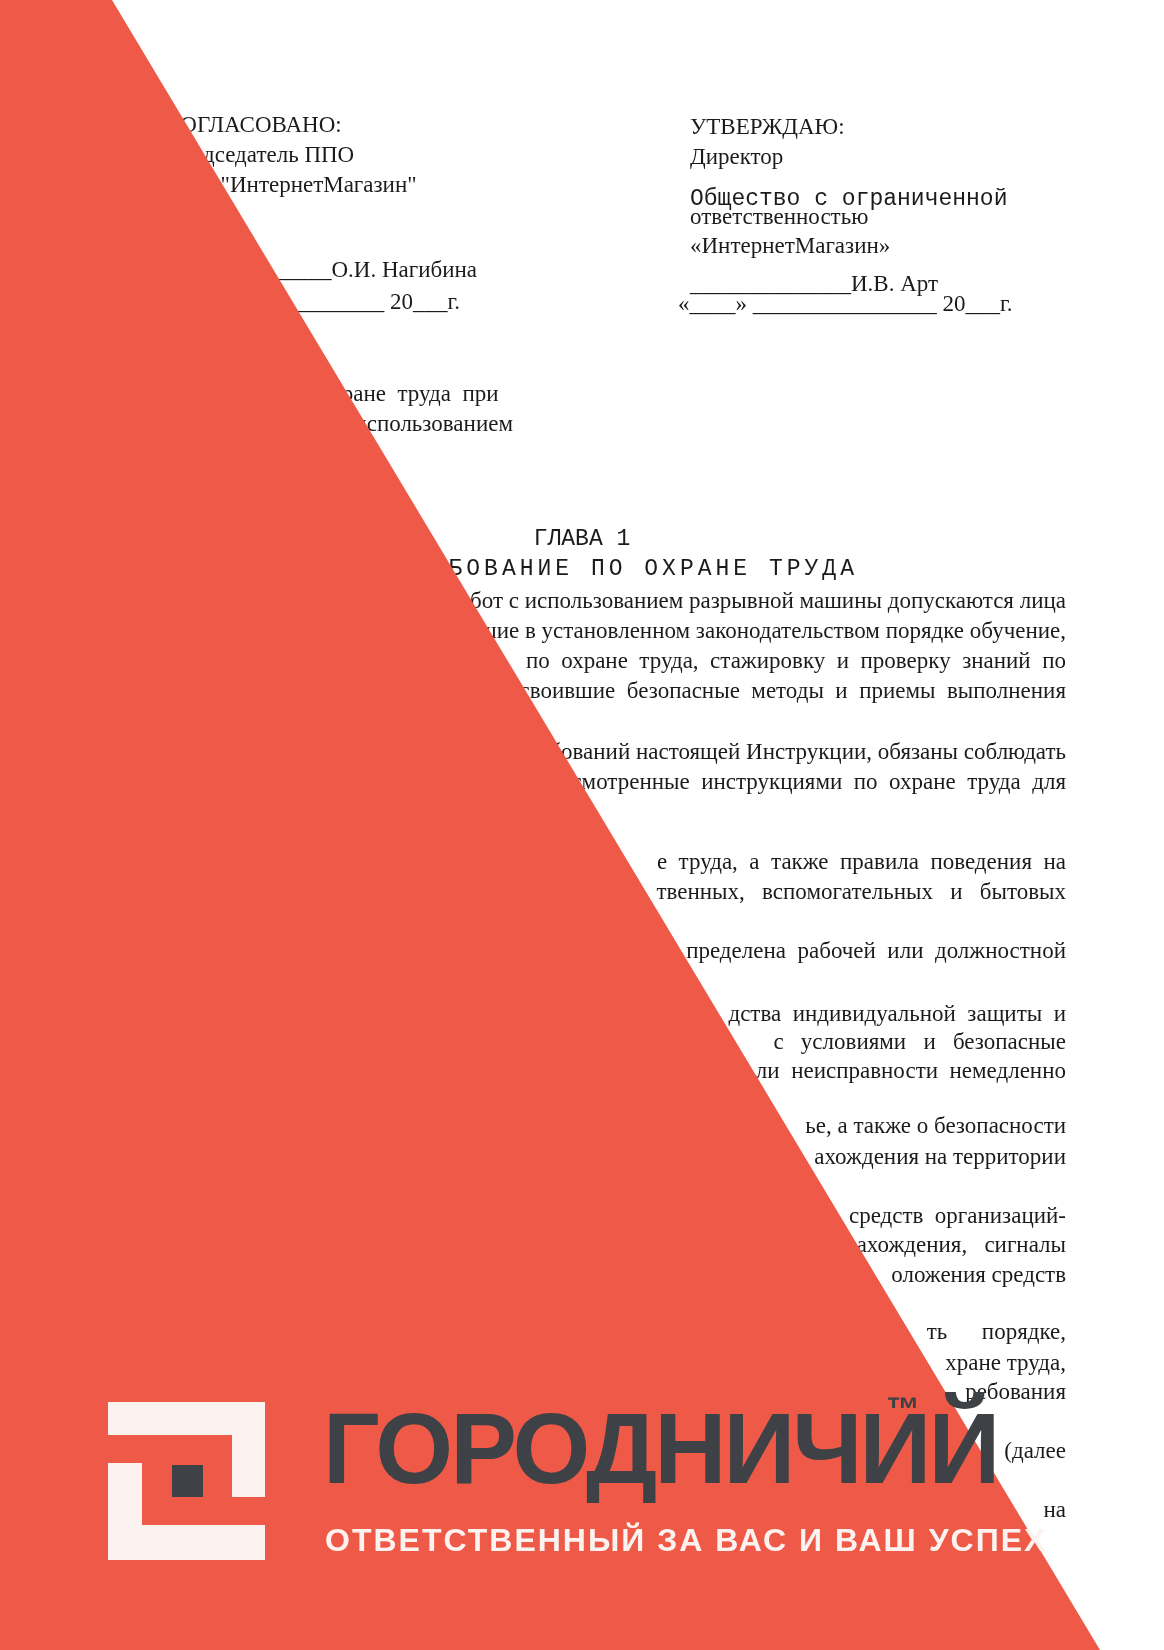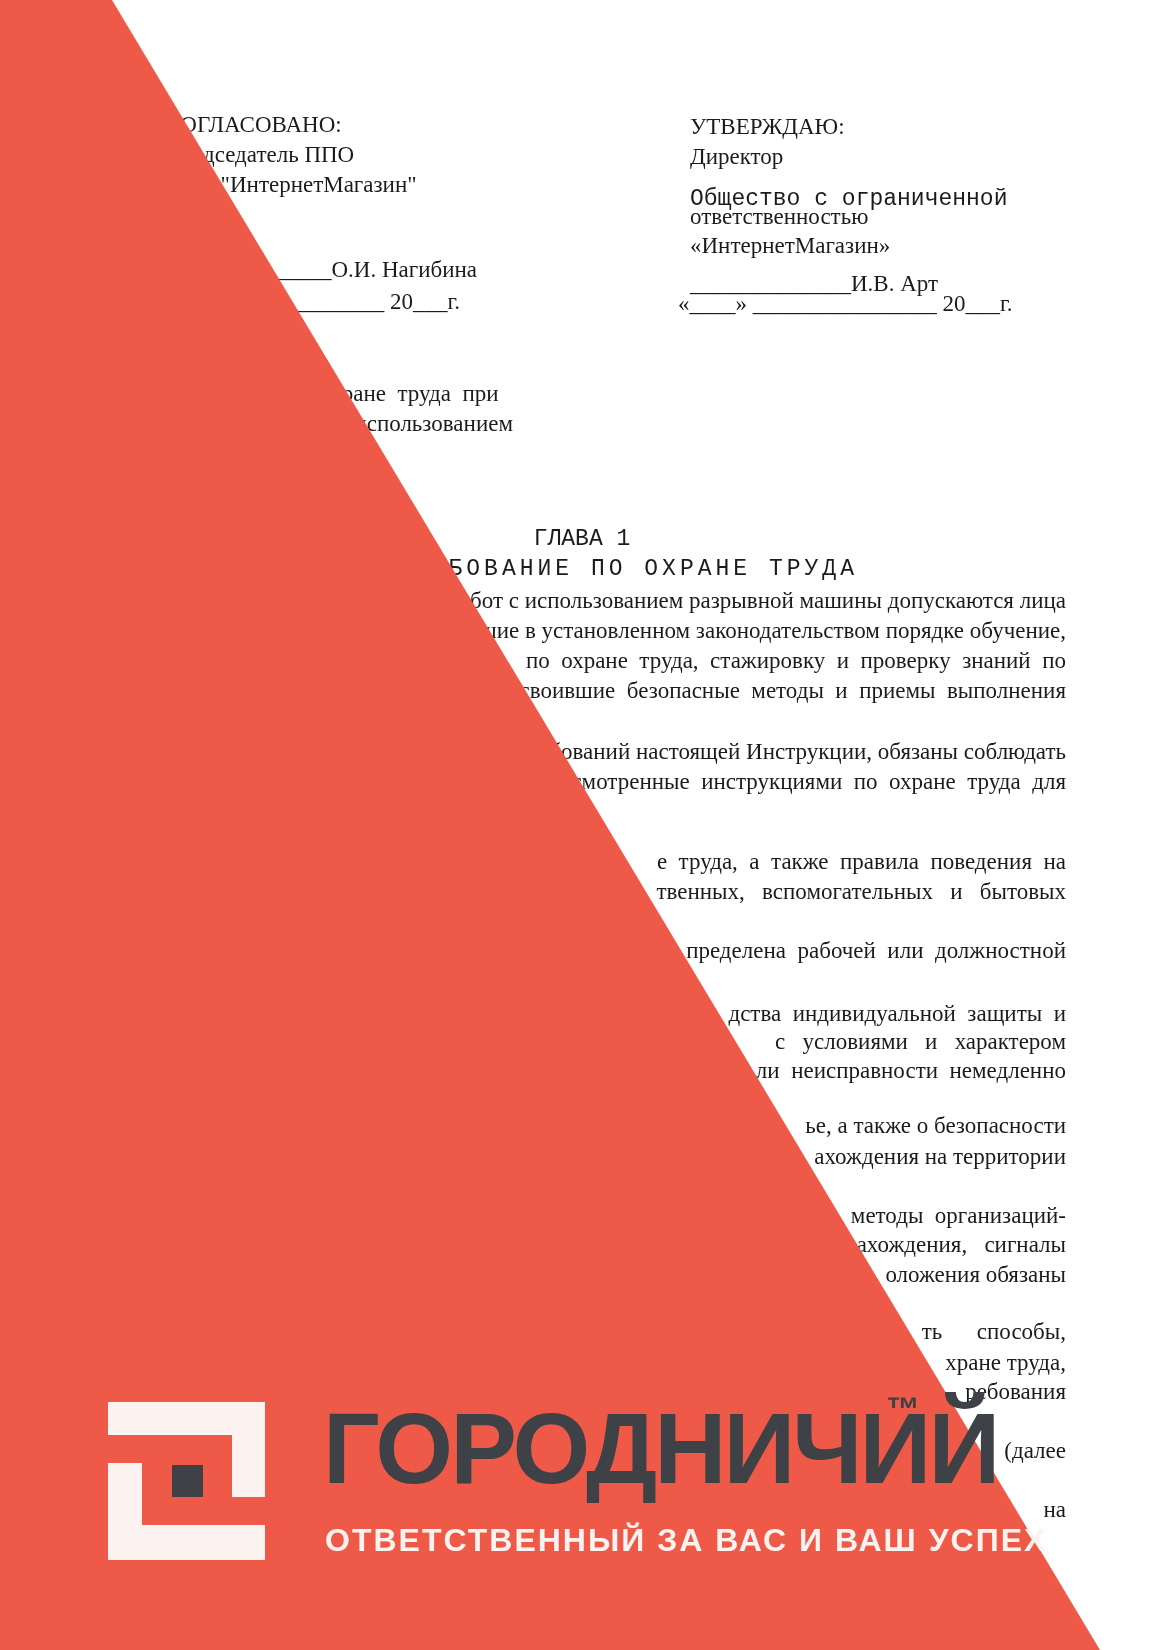--- a/index.html
+++ b/index.html
@@ -53,28 +53,28 @@
   <div class="rl" style="top:587px;">работ с использованием разрывной машины допускаются лица</div>
   <div class="rl" style="top:617px;">шие в установленном законодательством порядке обучение,</div>
   <div class="rl" style="top:647px;">по  охране  труда,  стажировку  и  проверку  знаний  по</div>
   <div class="rl" style="top:677px;">усвоившие  безопасные  методы  и  приемы  выполнения</div>
   <div class="rl" style="top:738px;">бований настоящей Инструкции, обязаны соблюдать</div>
   <div class="rl" style="top:768px;">усмотренные  инструкциями  по  охране  труда  для</div>
   <div class="rl" style="top:848px;">е  труда,  а  также  правила  поведения  на</div>
   <div class="rl" style="top:878px;">твенных,   вспомогательных   и   бытовых</div>
   <div class="rl" style="top:937px;text-align:right;">пределена  рабочей  или  должностной</div>
   <div class="rl" style="top:1000px;">дства  индивидуальной  защиты  и</div>
-  <div class="rl" style="top:1028px;">с   условиями   и   характером</div>
+  <div class="rl" style="top:1028px;">с   условиями   и   безопасные</div>
   <div class="rl" style="top:1057px;">ли  неисправности  немедленно</div>
   <div class="rl" style="top:1112px;">ье, а также о безопасности</div>
   <div class="rl" style="top:1143px;">ахождения на территории</div>
-  <div class="rl" style="top:1202px;">методы  организаций-</div>
+  <div class="rl" style="top:1202px;">средств  организаций-</div>
   <div class="rl" style="top:1231px;">ахождения,   сигналы</div>
-  <div class="rl" style="top:1261px;">оложения обязаны</div>
-  <div class="rl" style="top:1318px;">ть      способы,</div>
+  <div class="rl" style="top:1261px;">оложения средств</div>
+  <div class="rl" style="top:1318px;">ть      порядке,</div>
   <div class="rl" style="top:1349px;">хране труда,</div>
   <div class="rl" style="top:1378px;">ребования</div>
   <div class="rl" style="top:1437px;">(далее</div>
   <div class="rl" style="top:1496px;">на</div>
 
   <svg class="overlay" viewBox="0 0 1164 1650" preserveAspectRatio="none">
     <polygon points="0,0 112,0 1100,1650 0,1650" fill="#EF5A48"></polygon>
   </svg>
 
   <svg class="logo-mark" viewBox="0 0 157 158">

